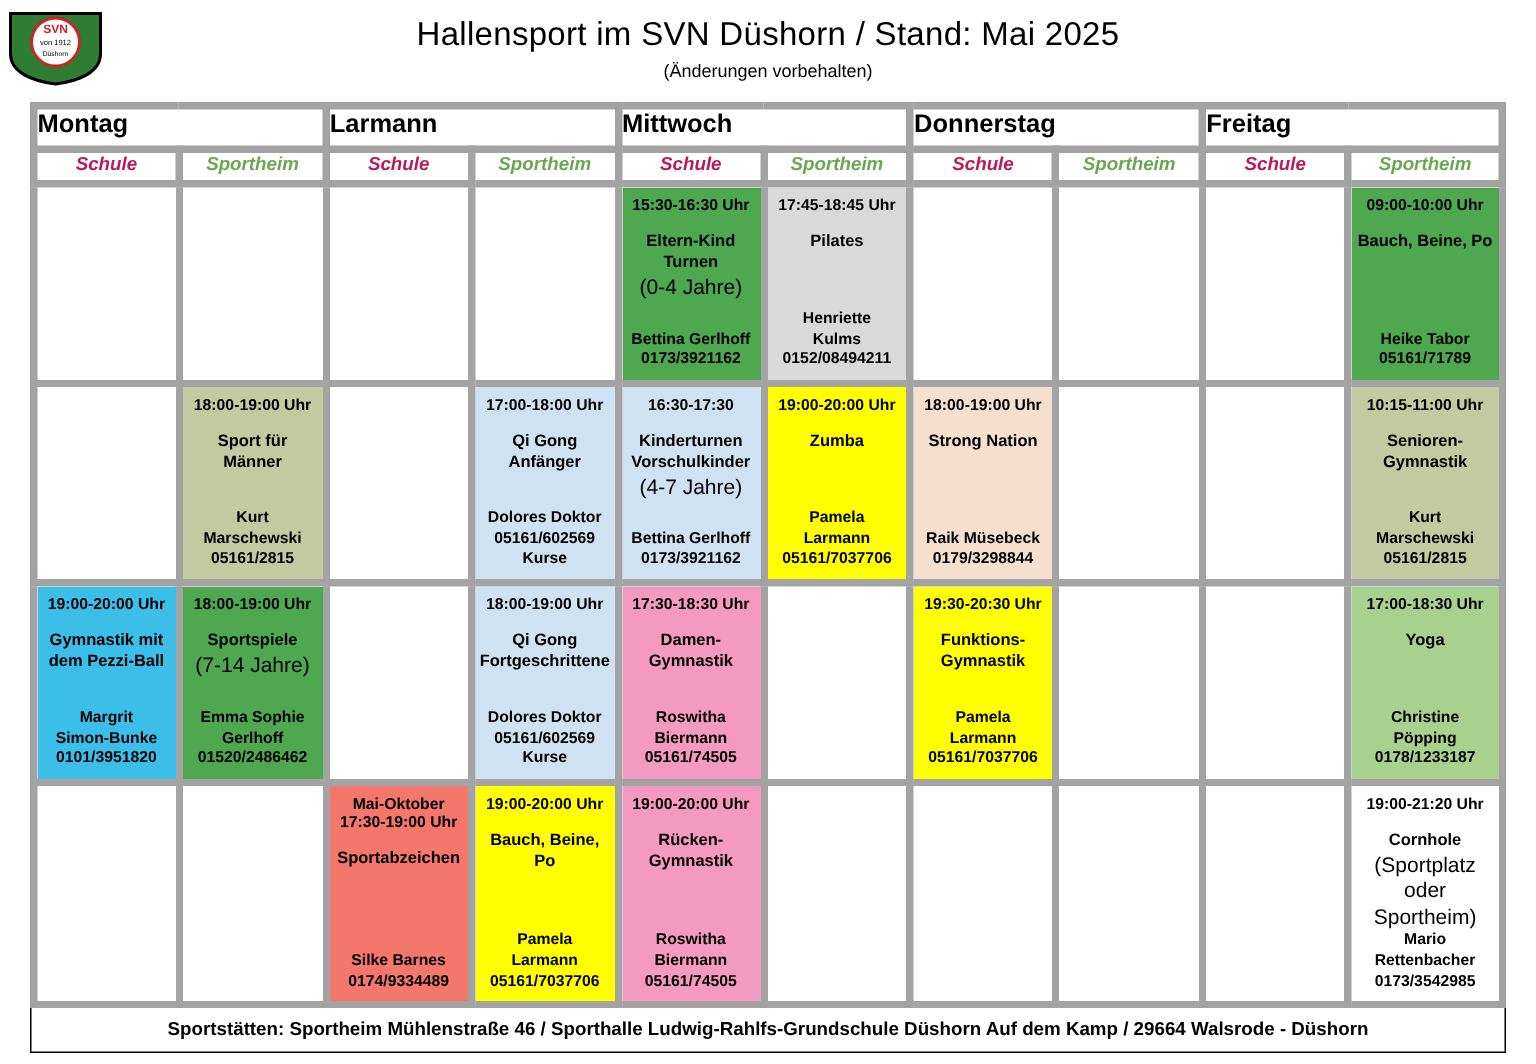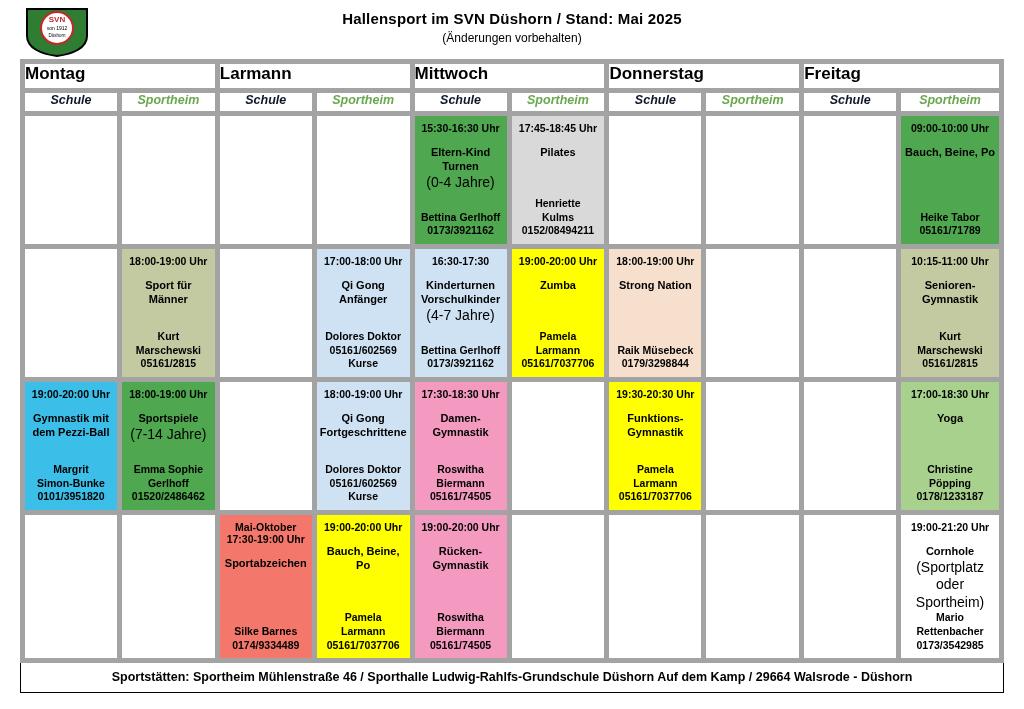--- a/index.html
+++ b/index.html
@@ -10,33 +10,33 @@
     width: 1024px;
     height: 709px;
     background: #ffffff;
     font-family: "Liberation Sans", sans-serif;
     color: #000000;
     position: relative;
     overflow: hidden;
   }
   .logo {
     position: absolute;
-    left: 23px;
+    left: 3px;
     top: 6px;
     width: 68px;
     height: 52px;
   }
   .logo svg { display:block; }
   .header {
     text-align: center;
     padding-top: 10px;
   }
   .title {
-    font-size: 15px;
-    font-weight: bold;
+    font-size: 22px;
+    font-weight: normal;
     letter-spacing: 0.2px;
   }
   .subtitle {
     font-size: 12px;
     margin-top: 4px;
   }
   table.plan {
     border-collapse: collapse;
     margin: 14px auto 0 auto;
     width: 984px;
@@ -54,21 +54,21 @@
     padding: 5px 0 5px 6px;
     height: 24px;
   }
   .subhead {
     font-size: 12.5px;
     font-weight: bold;
     font-style: italic;
     padding: 5px 0 5px 6px;
     height: 18px;
   }
-  .sub-schule { color: #0f172a; }
+  .sub-schule { color: #be185d; }
   .sub-sportheim { color: #6aa84f; }
   .cell {
     height: 128px;
     font-size: 10.5px;
     text-align: center;
     position: relative;
   }
   .cell .inner {
     height: 100%;
     box-sizing: border-box;

